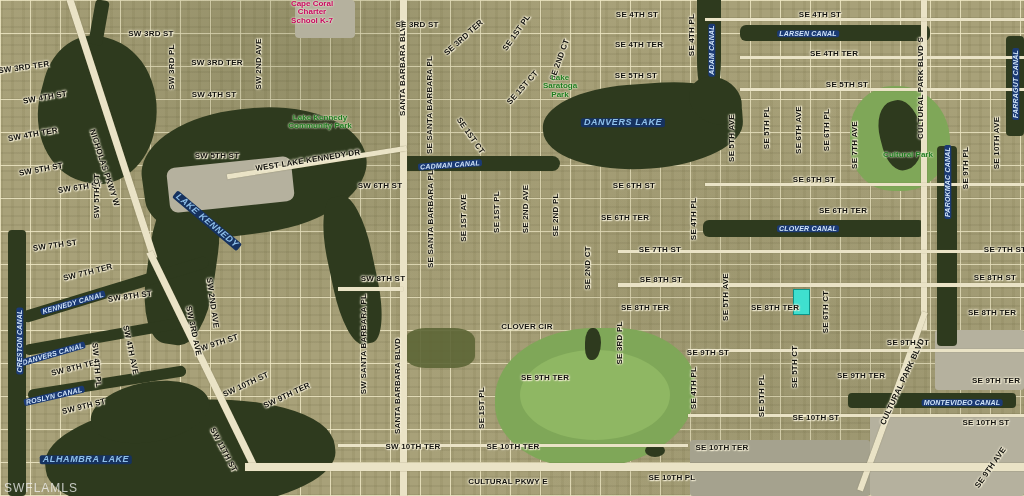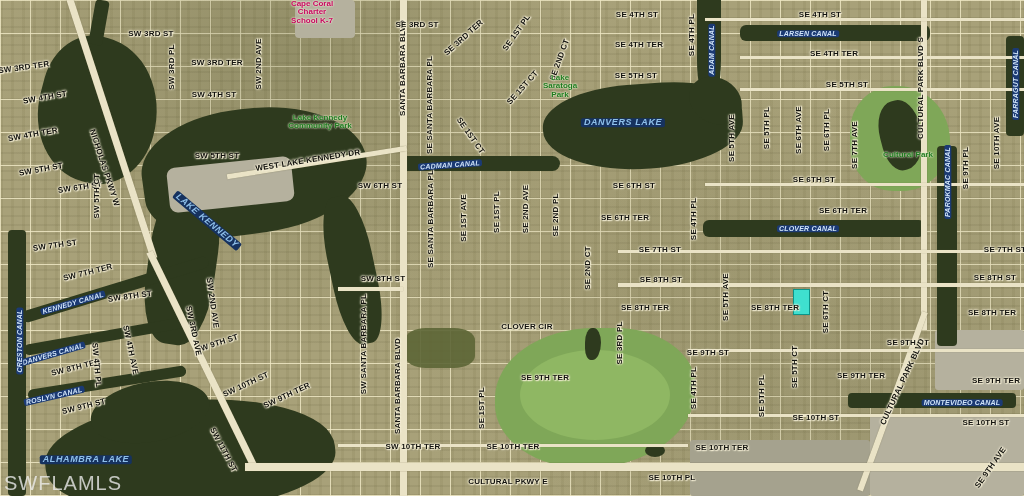--- a/index.html
+++ b/index.html
@@ -26,21 +26,21 @@
          text-shadow:0 0 2px #f4eed6,0 0 2px #f4eed6,0 0 3px #f4eed6,1px 1px 1px #f4eed6;}
   .lbl.c{font-style:italic;font-weight:bold;font-size:7px;color:#cfe3f8;background:#1b3a74;
          padding:0 2px;border-radius:2px;white-space:nowrap;letter-spacing:.2px;}
   .lbl.l{font-style:italic;font-weight:bold;font-size:9px;color:#8fc0ea;background:#16325f;
          padding:0 3px;border-radius:2px;white-space:nowrap;letter-spacing:.6px;}
   .lbl.p{font-weight:bold;font-size:8px;color:#1e7a1e;white-space:pre-line;
          text-shadow:0 0 2px #e9f2d2,0 0 2px #e9f2d2;}
   .lbl.h{font-weight:bold;font-size:8px;color:#c7075e;white-space:pre-line;
          text-shadow:0 0 2px #f2e9da,0 0 2px #f2e9da;}
   #highlight{position:absolute;z-index:40;border:1px solid #0d9488;}
-  #watermark{position:absolute;left:4px;bottom:1px;z-index:60;font-size:20px;
+  #watermark{position:absolute;left:4px;bottom:1px;z-index:60;font-size:12px;
              color:rgba(238,238,238,.78);letter-spacing:1px;}
 </style>
 </head>
 <body>
 
 <div id="map">
 
   <div class="shape green" style="left:495px;top:328px;width:200px;height:140px;border-radius:50% 40% 55% 45%;"></div>
   <div class="shape green2" style="left:520px;top:350px;width:150px;height:90px;border-radius:50%;"></div>
   <div class="shape green" style="left:850px;top:86px;width:100px;height:105px;border-radius:45% 55% 50% 45%;"></div>

